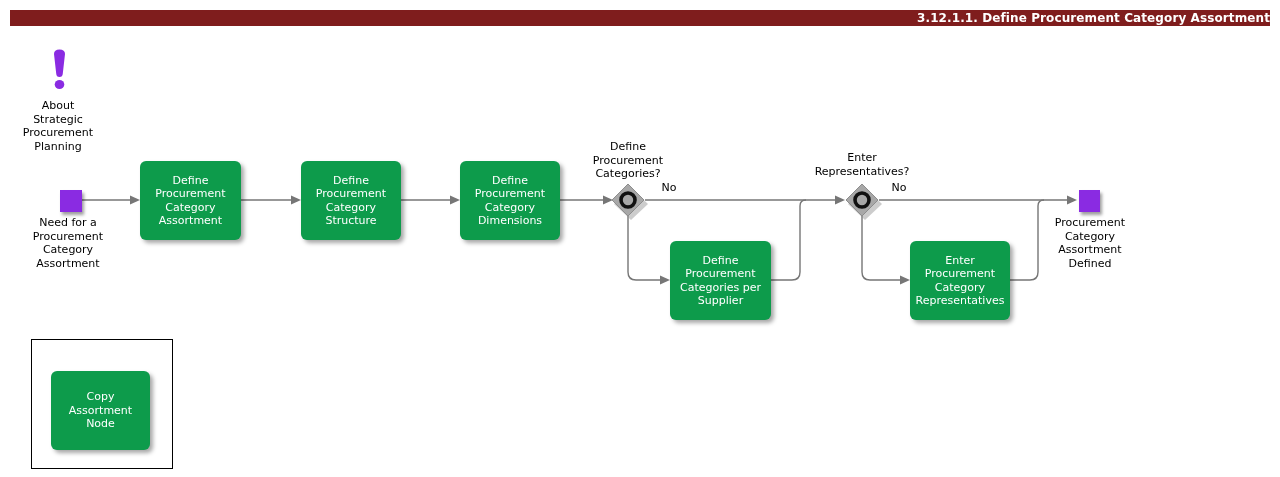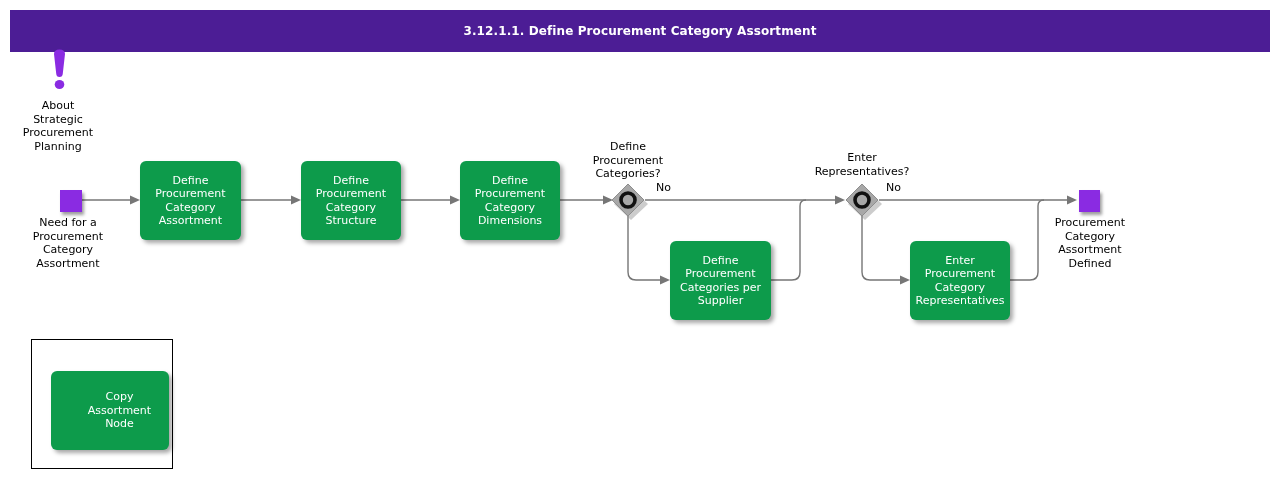--- a/index.html
+++ b/index.html
@@ -1,43 +1,43 @@
 <!DOCTYPE html>
 <html><head>
 <meta charset="utf-8">
 <style>
   html,body{margin:0;padding:0;background:#fff;}
   .stage{
     position:relative;width:1280px;height:477px;background:#ffffff;overflow:hidden;
     font-family:"DejaVu Sans","Liberation Sans",sans-serif;
   }
   .titlebar{
-    position:absolute;left:10px;top:10px;width:1260px;height:42px;
-    background:#4c1d95;display:flex;align-items:center;justify-content:center;
+    position:absolute;left:10px;top:10px;width:1260px;height:16px;
+    background:#7f1d1d;display:flex;align-items:center;justify-content:flex-end;
   }
   .titlebar span{color:#ffffff;font-weight:bold;font-size:12px;letter-spacing:.1px;}
   .connectors{position:absolute;left:0;top:0;}
   .task{
     position:absolute;background:#0D9B4B;border-radius:6px;
     display:flex;align-items:center;justify-content:center;
     box-shadow:3px 3px 4px rgba(0,0,0,0.35);
     cursor:pointer;
   }
   .task span{
     color:#ffffff;font-size:11px;line-height:13.5px;text-align:center;white-space:pre-line;
   }
   .event{
     position:absolute;width:22px;height:22px;background:#8A2BE2;
     box-shadow:2px 3px 3px rgba(0,0,0,0.38);
   }
   .lbl{
     position:absolute;color:#000;font-size:11px;line-height:13.5px;
     text-align:center;white-space:pre-line;
   }
-  .lbl.left{text-align:left;}
+  .lbl.left{text-align:center;}
   .frame{position:absolute;border:1px solid #000;background:#fff;}
   .icon-abs{position:absolute;}
 </style>
 </head>
 <body>
 
 <div class="stage">
 
   <div class="titlebar">
     <span>3.12.1.1. Define Procurement Category Assortment</span>
@@ -137,19 +137,19 @@
 Representatives</span>
   </div>
 
   <div class="event" style="left:1079px;top:190px;width:21px;"></div>
   <div class="lbl" style="left:1028px;top:216px;width:124px;">Procurement
 Category
 Assortment
 Defined</div>
 
   <div class="frame" style="left:31px;top:339px;width:140px;height:128px;"></div>
-  <div class="task" style="left:51px;top:371px;width:99px;height:79px;padding-left:19px;">
+  <div class="task" style="left:51px;top:371px;width:99px;height:79px;">
     <span>Copy
 Assortment
 Node</span>
   </div>
 
 </div>
 
 </body></html>

